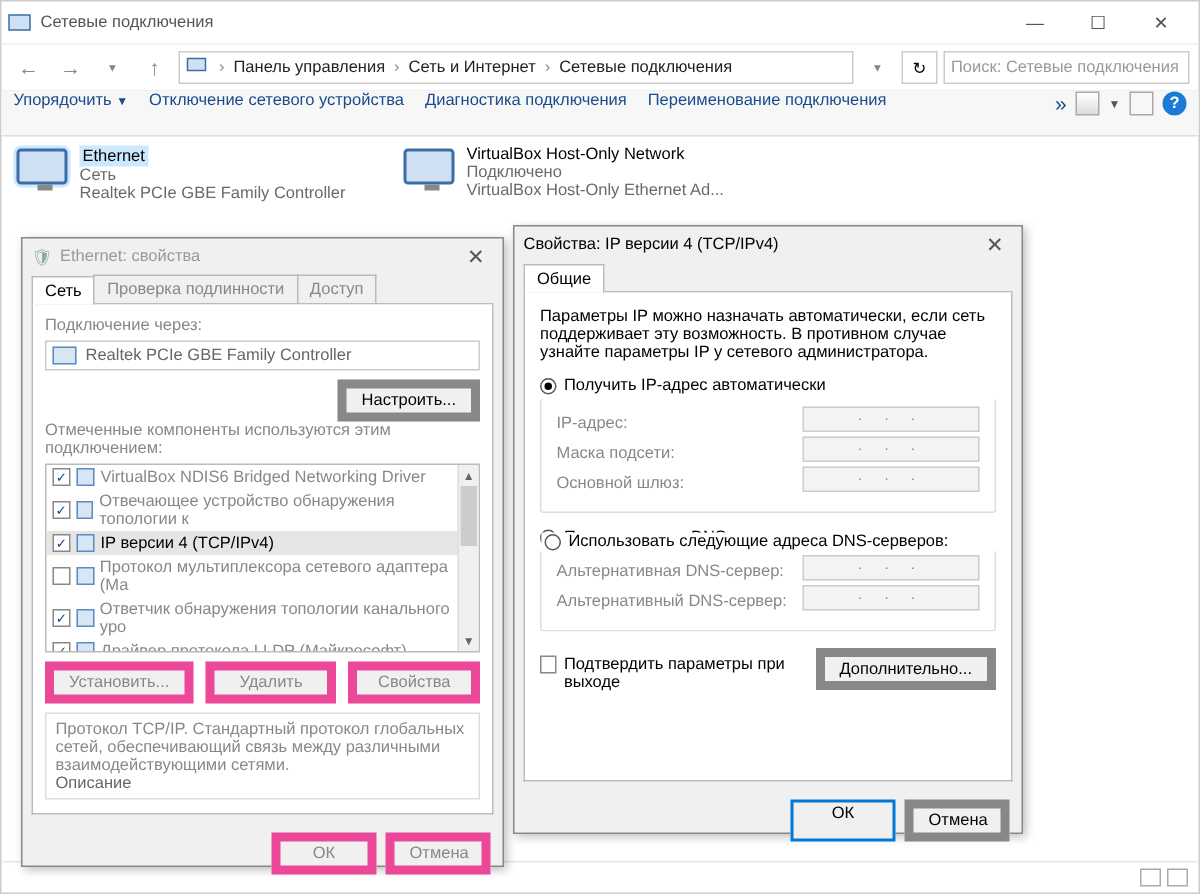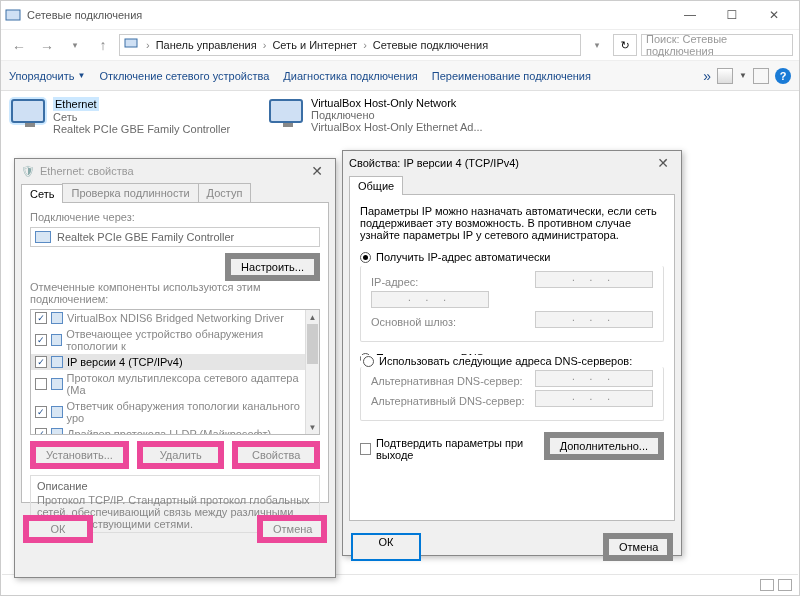--- a/index.html
+++ b/index.html
@@ -12,23 +12,23 @@
   .titlebar .title { flex: 1; color: #555; }
   .winbtns { display:flex; }
   .winbtn { width: 42px; height: 28px; display:flex; align-items:center; justify-content:center; color:#555; font-size:12px; }
 
   .addrbar { height: 32px; display:flex; align-items:center; padding: 0 6px; gap:4px; border-top:1px solid #eee; border-bottom:1px solid #eee; }
   .navbtn { width:24px; height:24px; display:flex; align-items:center; justify-content:center; color:#888; font-size:14px; }
   .breadcrumb { flex:1; height:22px; border:1px solid #ccc; display:flex; align-items:center; padding:0 4px; gap:2px; font-size:11px; }
   .bc-sep { color:#888; padding:0 4px; }
   .bc-seg { color:#222; }
   .refreshbtn { width:24px; height:22px; border:1px solid #ccc; display:flex;align-items:center;justify-content:center; }
-  .searchbox { width:152px; height:22px; border:1px solid #ccc; display:flex; align-items:center; padding:0 4px; color:#999; }
-
-  .cmdbar { height: 30px; display:flex; align-items:center; padding: 0 8px; gap:14px; border-bottom:1px solid #e0e0e0; background:#f7f7f7; }
+  .searchbox { width:164px; height:22px; border:1px solid #ccc; display:flex; align-items:center; padding:0 4px; color:#999; }
+
+  .cmdbar { height: 30px; display:flex; align-items:flex-start; padding: 0 8px; gap:14px; border-bottom:1px solid #e0e0e0; background:#f7f7f7; }
   .cmd { color:#1a4b8c; font-size:11px; display:flex; align-items:center; gap:3px; }
   .cmdright { margin-left:auto; display:flex; gap:6px; align-items:center; }
   .sq { width:16px; height:16px; border:1px solid #aaa; }
 
   .content { position:relative; padding:6px 8px; display:flex; gap:18px; height: calc(100% - 28px - 32px - 30px); }
   .netitem { display:flex; gap:6px; width:240px; align-items:flex-start; }
   .neticon { width:38px; height:34px; position:relative; }
   .monitor { width:34px; height:24px; border:2px solid #3a6ea5; border-radius:3px; background:#cfe0f4; position:absolute; left:2px; top:2px; }
   .monitor::after { content:""; position:absolute; left:12px; bottom:-6px; width:10px; height:4px; background:#888; }
   .neticon.sel .monitor { box-shadow: 0 0 0 2px #cce8ff; }
@@ -39,52 +39,52 @@
   
   .dlg { position:absolute; border:1px solid #888; background:#f0f0f0; box-shadow:2px 2px 6px rgba(0,0,0,.25); }
   .dlg-title { height:24px; display:flex; align-items:center; padding:0 6px; color:#999; font-size:11px; }
   .dlg-title.active { color:#000; }
   .dlg-title .x { margin-left:auto; font-size:14px; color:#555; padding:0 6px; }
 
   .ethdlg { left:14px; top:158px; width:322px; height:420px; }
   .tabstrip { display:flex; border-bottom:1px solid #bbb; margin:0 6px; }
   .tab { padding:3px 8px; border:1px solid #bbb; border-bottom:none; background:#f0f0f0; margin-right:-1px; font-size:11px; color:#888; }
   .tab.active { background:#fff; position:relative; top:1px; color:#000; }
-  .tabbody { margin:0 6px 6px 6px; border:1px solid #bbb; border-top:none; background:#fff; padding:8px; height:300px; }
+  .tabbody { margin:0 6px 6px 6px; border:1px solid #bbb; border-top:none; background:#fff; padding:8px; height:340px; }
   .lbl { color:#888; margin-bottom:4px; }
   .adapterrow { display:flex; align-items:center; gap:6px; border:1px solid #ccc; padding:3px 4px; background:#fff; }
   .adaptericon { width:16px; height:12px; border:1px solid #5a8bc4; background:#d8e6f4; }
   .btn { border:6px solid #ec4899; background:#f0f0f0; padding:2px 10px; font-size:11px; color:#888; display:inline-block; text-align:center; }
   .btn.on { color:#000; border-color:#888; }
   .right { text-align:right; }
   .complist { border:1px solid #bbb; margin-top:4px; height:126px; overflow:hidden; background:#fff; position:relative; }
   .comprow { display:flex; align-items:center; gap:4px; padding:2px 4px; font-size:11px; color:#888; }
   .comprow.sel { background:#e5e5e5; color:#000; }
   .chk { width:12px; height:12px; border:1px solid #888; background:#fff; display:flex; align-items:center; justify-content:center; font-size:9px; color:#1a4b8c; }
   .proticon { width:12px; height:12px; background:#d8e6f4; border:1px solid #5a8bc4; }
   .scrollbar { position:absolute; right:0; top:0; bottom:0; width:14px; background:#f0f0f0; border-left:1px solid #ddd; }
   .scrollthumb { position:absolute; left:1px; right:1px; top:14px; height:40px; background:#ccc; }
   .scrollbtn { position:absolute; left:0; right:0; height:14px; background:#f0f0f0; display:flex; align-items:center; justify-content:center; font-size:8px; color:#666; }
   .btnsrow { display:flex; gap:8px; margin-top:6px; }
   .btnsrow .btn { flex:1; }
   .descbox { border:1px solid #ddd; margin-top:6px; padding:4px 6px; color:#888; height:58px; }
-  .dlgbtns { display:flex; justify-content:space-between; gap:6px; padding:6px 8px; }
+  .dlgbtns { display:flex; justify-content:flex-end; gap:6px; padding:6px 8px; }
 
   
   .ipdlg { left:342px; top:150px; width:340px; height:406px; }
   .ipbody { margin:0 6px 6px 6px; border:1px solid #bbb; border-top:none; background:#fff; padding:10px; height:326px; font-size:11px; }
   .para { margin-bottom:10px; }
   .radio { display:flex; align-items:center; gap:5px; margin:3px 0; }
   .rdot { width:11px; height:11px; border:1px solid #555; border-radius:50%; display:flex; align-items:center; justify-content:center; }
   .rdot .fill { width:5px; height:5px; background:#000; border-radius:50%; }
   .group { border:1px solid #ddd; border-radius:2px; padding:8px 10px 10px 10px; margin:4px 0 10px 0; position:relative; }
   .fldrow { display:flex; align-items:flex-end; margin:3px 0; }
   .fldlbl { flex:1; color:#888; }
   .ipinput { width:118px; height:17px; border:1px solid #ccc; background:#f3f3f3; font-size:10px; color:#888; text-align:center; letter-spacing:6px; }
-  .chkrow { display:flex; align-items:center; gap:5px; margin-top:6px; }
+  .chkrow { display:flex; align-items:flex-start; gap:5px; margin-top:6px; }
   .statusbar { position:absolute; left:1px; right:1px; bottom:1px; height:20px; border-top:1px solid #e5e5e5; display:flex; align-items:center; justify-content:flex-end; padding:0 6px; gap:4px; }
   .sbicon { width:14px; height:12px; border:1px solid #aaa; }
 
   .help-circle { width:16px; height:16px; border-radius:50%; background:#1a7bd6; color:#fff; display:flex; align-items:center; justify-content:center; font-size:11px; font-weight:bold; }
 </style>
 </head>
 <body>
 
 <div class="win">
   <div class="titlebar">
@@ -228,22 +228,22 @@
         <div class="scrollthumb"></div>
         <div class="scrollbtn" style="bottom:0">▼</div>
       </div>
     </div>
     <div class="btnsrow">
       <span class="btn">Установить...</span>
       <span class="btn">Удалить</span>
       <span class="btn">Свойства</span>
     </div>
     <div class="descbox">
+      <div>Протокол TCP/IP. Стандартный протокол глобальных сетей, обеспечивающий связь между различными взаимодействующими сетями.</div>
       <div style="color:#666;margin-bottom:2px">Описание</div>
-      <div>Протокол TCP/IP. Стандартный протокол глобальных сетей, обеспечивающий связь между различными взаимодействующими сетями.</div>
     </div>
   </div>
   <div class="dlgbtns">
     <span class="btn" style="width:70px">ОК</span>
     <span class="btn" style="width:70px">Отмена</span>
   </div>
 </div>
 
 <div class="dlg ipdlg">
   <div class="dlg-title active">
@@ -261,20 +261,21 @@
           <span class="fill"></span>
         </span>
       <span>Получить IP-адрес автоматически</span>
     </div>
     <div class="group" style="padding-top:2px;margin-top:0;border-top:none">
       <div class="fldrow">
           <span class="fldlbl">IP-адрес:</span>
           <span class="ipinput">.   .   .</span>
         </div>
       <div class="fldrow">
+          <span class="fldlbl">Маска подсети:</span>
           <span class="ipinput">.   .   .</span>
         </div>
       <div class="fldrow">
           <span class="fldlbl">Основной шлюз:</span>
           <span class="ipinput">.   .   .</span>
         </div>
     </div>
 
     <div class="radio">
       <span class="rdot">

